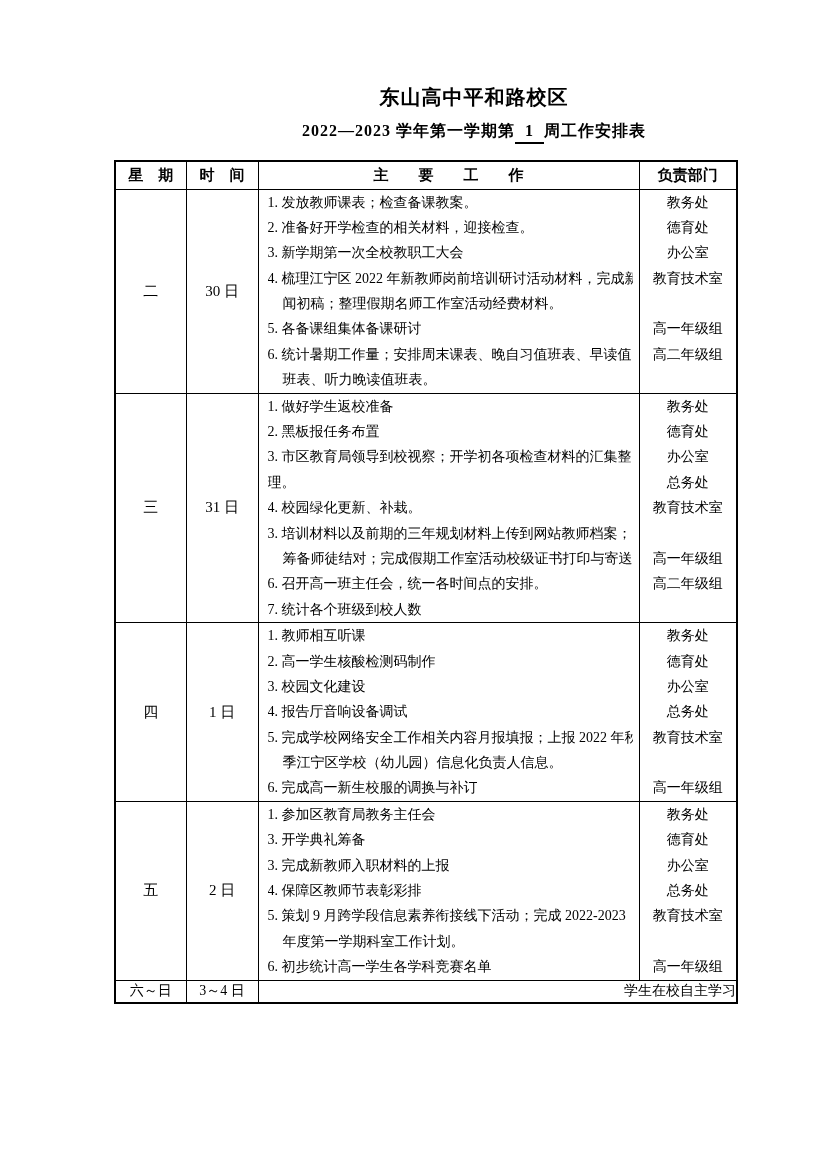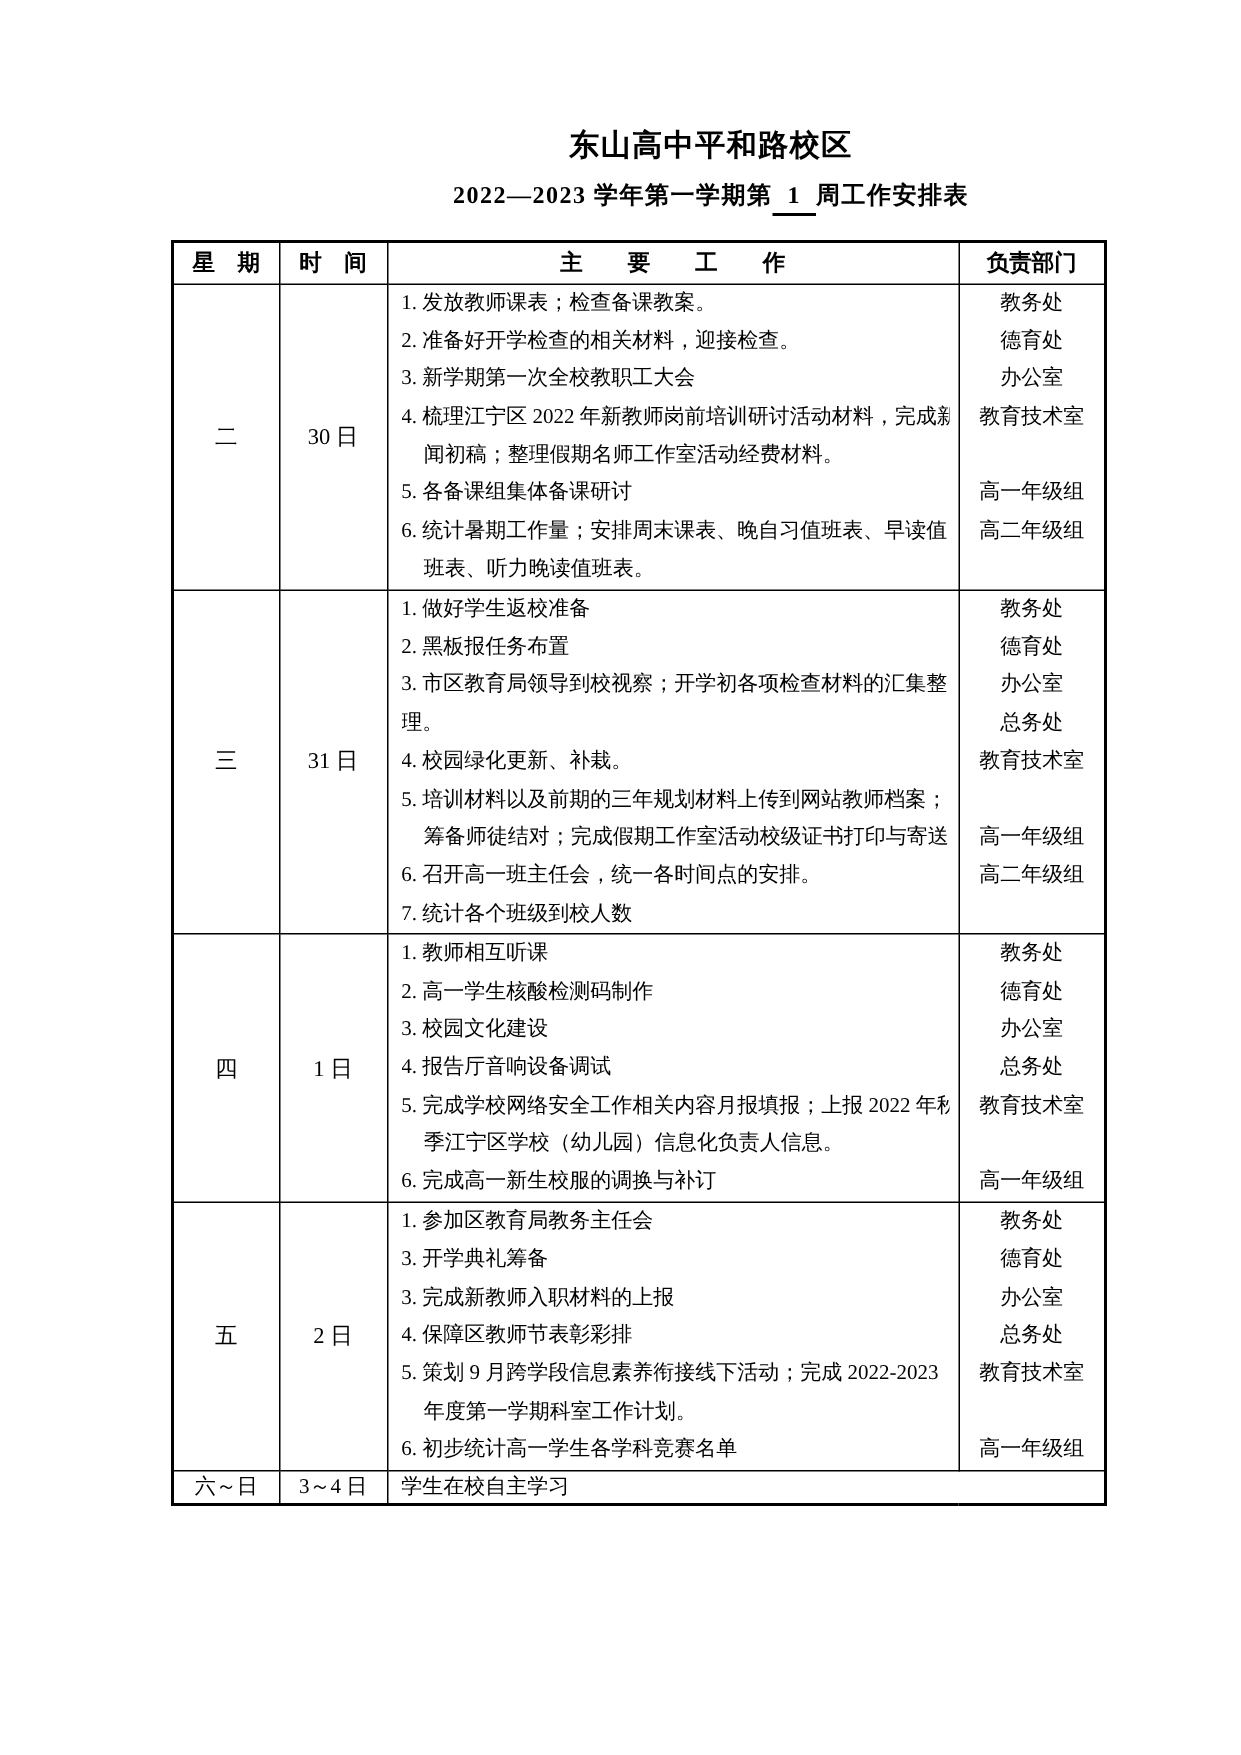--- a/index.html
+++ b/index.html
@@ -93,21 +93,21 @@
     line-height: 25.4px;
     height: 25.4px;
     text-align: center;
     white-space: nowrap;
   }
   tr.row-footer td {
     height: 23px;
     font-size: 14px;
   }
   tr.row-footer td.f-task {
-    text-align: left;
+    text-align: right;
     padding-left: 9px;
     vertical-align: middle;
   }
 </style>
 </head>
 <body>
 
 <div class="doc">
   <div class="title">东山高中平和路校区</div>
   <div class="subtitle"><span>2022—2023 学年第一学期第</span><span class="week-underline">1</span><span>周工作安排表</span></div>
@@ -159,21 +159,21 @@
         <tr>
           <td class="c-day">三</td>
           <td class="c-date">31 日</td>
           <td class="c-work">
             <div class="work-lines">
               <div class="task-line">1. 做好学生返校准备</div>
               <div class="task-line">2. 黑板报任务布置</div>
               <div class="task-line">3. 市区教育局领导到校视察；开学初各项检查材料的汇集整</div>
               <div class="task-line">理。</div>
               <div class="task-line">4. 校园绿化更新、补栽。</div>
-              <div class="task-line">5. 培训材料以及前期的三年规划材料上传到网站教师档案；</div>
+              <div class="task-line">3. 培训材料以及前期的三年规划材料上传到网站教师档案；</div>
               <div class="task-line indent">筹备师徒结对；完成假期工作室活动校级证书打印与寄送。</div>
               <div class="task-line">6. 召开高一班主任会，统一各时间点的安排。</div>
               <div class="task-line">7. 统计各个班级到校人数</div>
             </div>
           </td>
           <td class="c-dept">
             <div class="dept-lines">
               <div class="dept-line">教务处</div>
               <div class="dept-line">德育处</div>
               <div class="dept-line">办公室</div>

